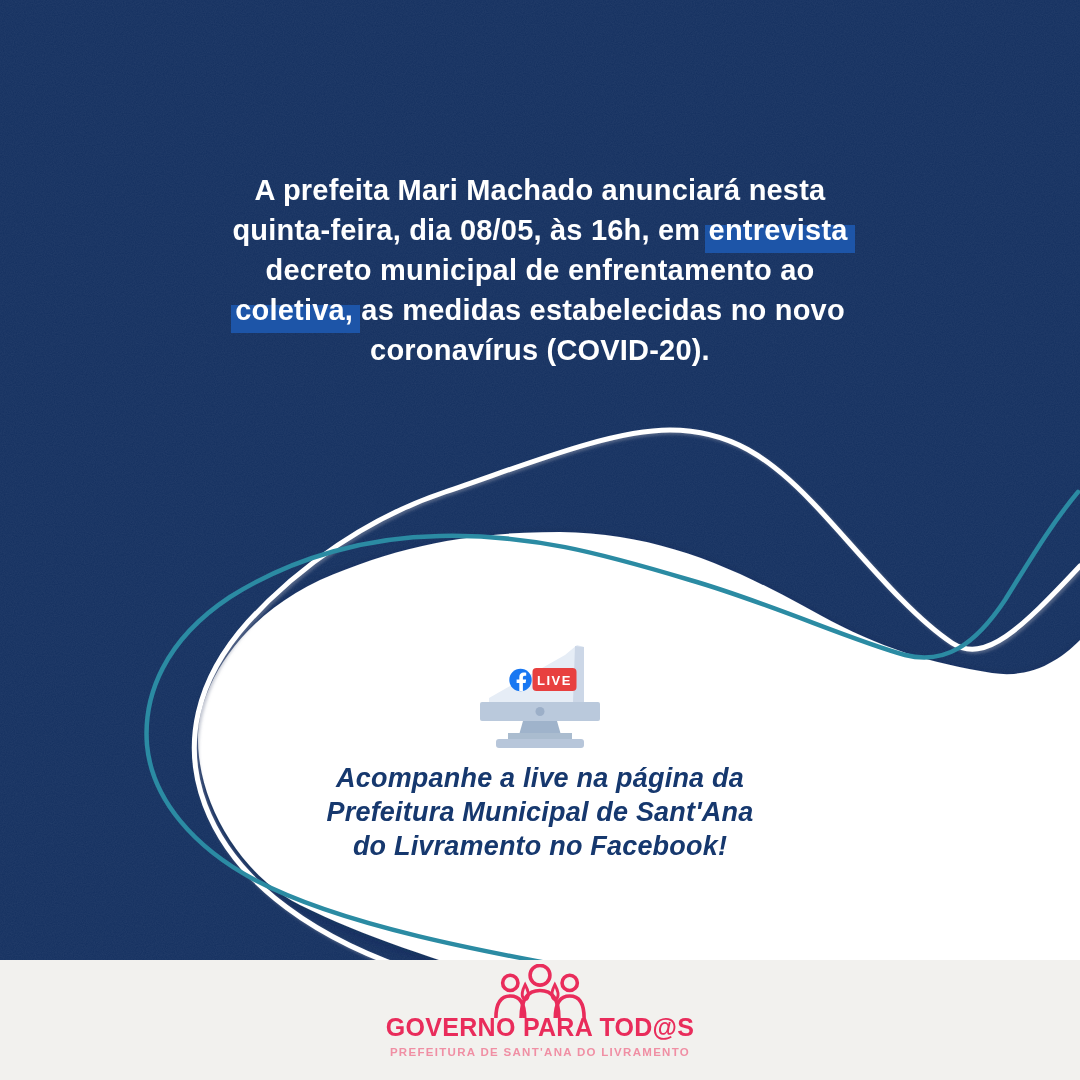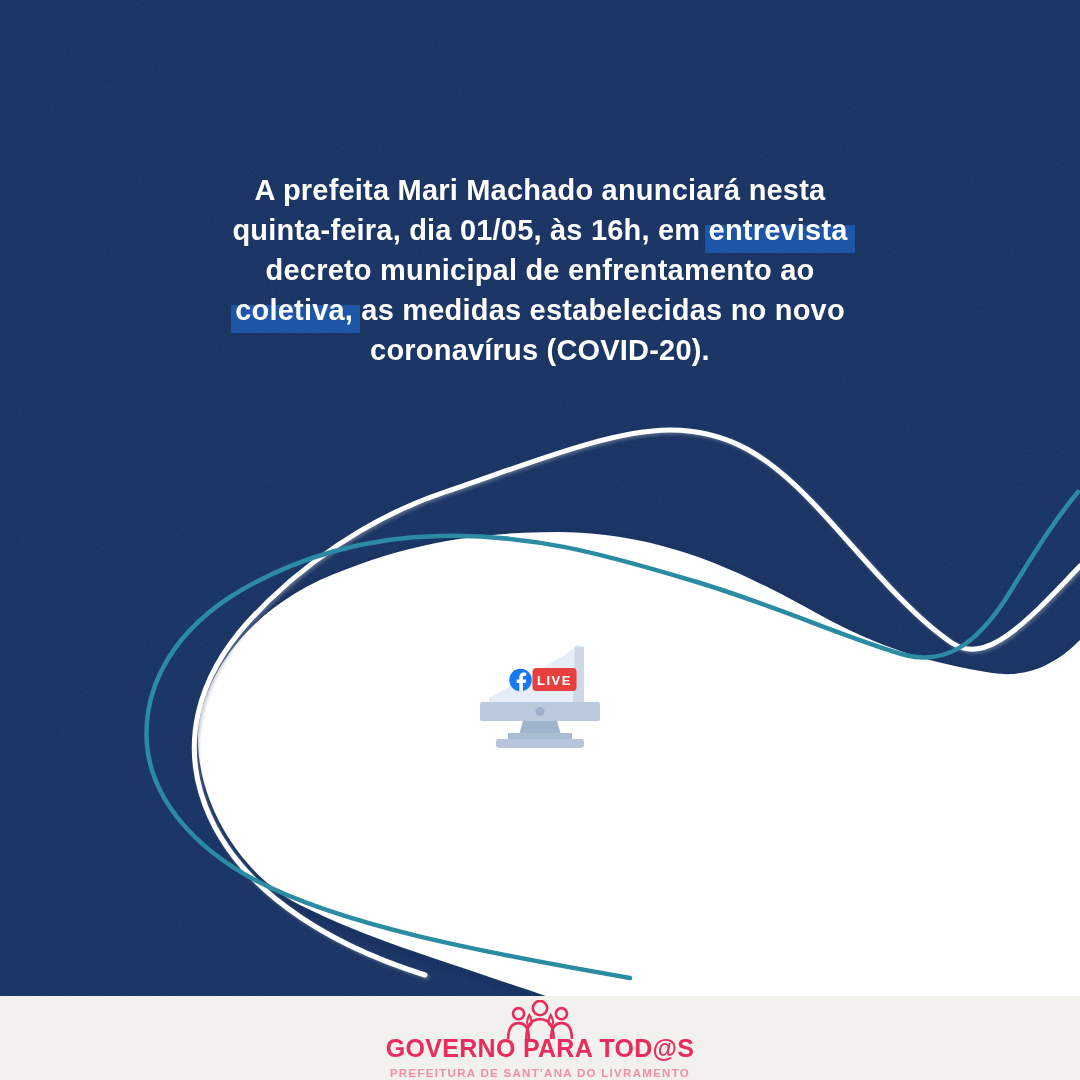--- a/index.html
+++ b/index.html
@@ -26,21 +26,21 @@
   .live-badge-text{font-family:"Liberation Sans",sans-serif;font-weight:bold;}
   
   .note{
     position:absolute;left:0;right:0;top:761px;z-index:2;
     text-align:center;color:#16386e;
     font-weight:bold;font-style:italic;
     font-size:27px;line-height:34px;letter-spacing:.2px;
   }
   
   .footer{
-    position:absolute;left:0;right:0;bottom:0;height:84px;z-index:3;
+    position:absolute;left:0;right:0;bottom:0;height:120px;z-index:3;
     background:#f2f1ee;
     display:flex;flex-direction:column;align-items:center;justify-content:flex-start;
     padding-top:0;box-sizing:border-box;
   }
   .brand-logo{display:block;margin-top:4px;}
   .brand-title{
     color:#e92c5b;font-weight:bold;font-size:25px;letter-spacing:.3px;
     line-height:24px;margin-top:-3px;
   }
   .brand-subtitle{
@@ -95,21 +95,21 @@
              C 143 695, 165 640, 230 597
              C 295 556, 370 537, 440 536
              C 530 534, 600 553, 690 580
              C 770 603, 850 640, 905 655
              C 945 665, 975 645, 1005 600
              C 1030 560, 1052 523, 1078 492" fill="none" stroke="#2b8ba3" stroke-width="4.5" stroke-linecap="round"></path>
   </svg>
 
   <div class="headline">
     <div class="hl-line">A prefeita Mari Machado anunciará nesta</div>
-    <div class="hl-line"><span>quinta-feira, dia 01/05, às 16h, em </span><span class="hl">entrevista</span></div>
+    <div class="hl-line"><span>quinta-feira, dia 08/05, às 16h, em </span><span class="hl">entrevista</span></div>
     <div class="hl-line">decreto municipal de enfrentamento ao</div>
     <div class="hl-line"><span class="hl">coletiva,</span><span> as medidas estabelecidas no novo</span></div>
     <div class="hl-line">coronavírus (COVID-20).</div>
   </div>
 
   <svg class="live-art" width="170" height="135" viewBox="455 628 170 135" aria-hidden="true">
     <defs>
       <clipPath id="fbClip">
           <circle cx="520.5" cy="680" r="11.2"></circle>
         </clipPath>
@@ -133,20 +133,25 @@
                C 521.1 672.5 519.3 674.1 519.3 677.1 L 519.3 679.6 L 516.6 679.6
                L 516.6 683 L 519.3 683 L 519.3 691.5 Z" fill="#ffffff"></path>
     </g>
 
     <g>
       <rect x="532.5" y="668" width="44" height="23" rx="4" fill="#e8403f"></rect>
       <text class="live-badge-text" x="554.5" y="684.5" text-anchor="middle" font-size="13" letter-spacing="1.5" fill="#ffffff">LIVE</text>
     </g>
   </svg>
 
+  <div class="note">
+    <div>Acompanhe a live na página da</div>
+    <div>Prefeitura Municipal de Sant'Ana</div>
+    <div>do Livramento no Facebook!</div>
+  </div>
 
   <div class="footer">
     <svg class="brand-logo" width="118" height="54" viewBox="0 0 130 60" aria-hidden="true">
       <g fill="none" stroke="#e92c5b" stroke-width="4" stroke-linecap="round">
         <circle cx="32" cy="21" r="8.5"></circle>
         <path d="M 16 60 C 16 46 20 35.5 32 35.5 C 44 35.5 48 46 48 60"></path>
         <circle cx="98" cy="21" r="8.5"></circle>
         <path d="M 82 60 C 82 46 86 35.5 98 35.5 C 110 35.5 114 46 114 60"></path>
         <circle cx="65" cy="12.5" r="11"></circle>
         <path d="M 44 60 C 44 42 49 29.5 65 29.5 C 81 29.5 86 42 86 60"></path>

